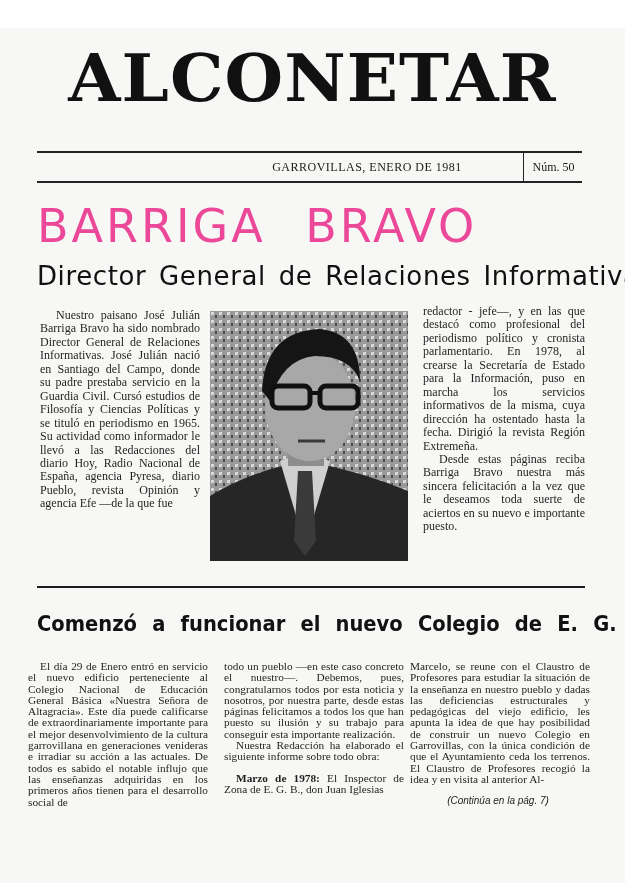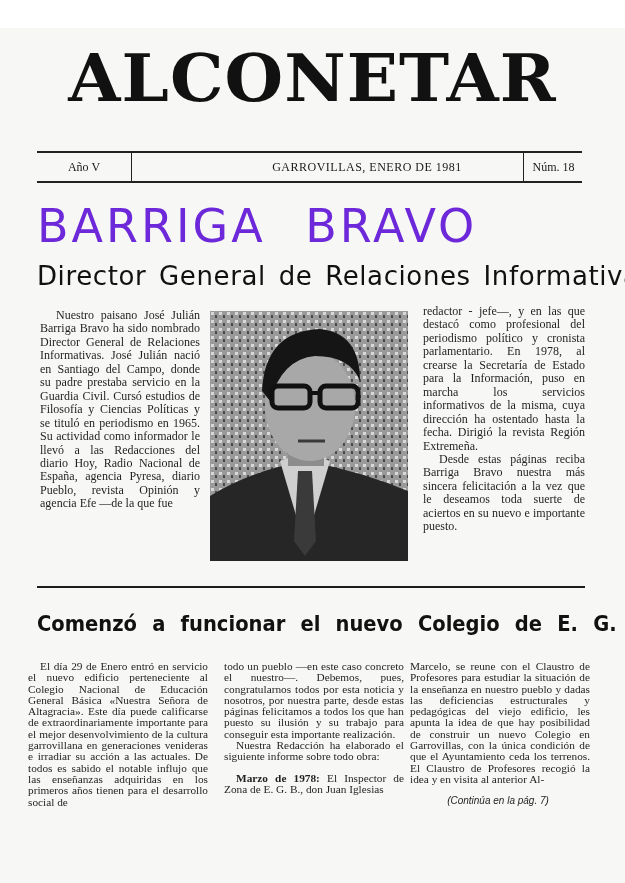--- a/index.html
+++ b/index.html
@@ -26,21 +26,21 @@
     font-family: "Liberation Serif", serif; font-size: 12px;
   }
   .infobar .cell { position: absolute; top: 0; height: 28px; line-height: 28px; }
   .infobar .year { left: 0; width: 94px; text-align: center; border-right: 1px solid #222; }
   .infobar .place { left: 94px; width: 392px; text-align: center; letter-spacing: 0.5px; padding-left: 40px; }
   .infobar .num { left: 486px; width: 59px; text-align: center; border-left: 1px solid #222; }
 
   .h1 {
     position: absolute; left: 37px; top: 203px; width: 548px;
     font-family: "DejaVu Sans", sans-serif; font-weight: normal;
-    font-size: 46px; line-height: 1; color: #6d28d9;
+    font-size: 46px; line-height: 1; color: #ec4899;
     letter-spacing: 3px; word-spacing: 22px; white-space: nowrap;
   }
   .h2 {
     position: absolute; left: 37px; top: 261px; width: 550px;
     font-family: "DejaVu Sans", sans-serif; font-size: 26px;
     letter-spacing: 0.6px; word-spacing: 4px; color: #111; white-space: nowrap;
   }
   .col {
     position: absolute; font-family: "Liberation Serif", serif;
     font-size: 12px; line-height: 13.45px; text-align: justify; color: #1f1f1f;
@@ -82,23 +82,22 @@
   .bold { font-weight: bold; }
 </style>
 </head>
 <body>
 
 <div class="page"></div>
 
 <div class="masthead">ALCONETAR</div>
 
 <div class="infobar">
-  <div class="cell year">Año V</div>
   <div class="cell place">GARROVILLAS, ENERO DE 1981</div>
-  <div class="cell num">Núm. 18</div>
+  <div class="cell num">Núm. 50</div>
 </div>
 
 <div class="h1">BARRIGA BRAVO</div>
 <div class="h2">Director General de Relaciones Informativas</div>
 
 <div class="col col1">
   <p>Nuestro paisano José Julián Barriga Bravo ha sido nombrado Director General de Relaciones Informativas. José Julián nació en Santiago del Campo, donde su padre prestaba servicio en la Guardia Civil. Cursó estudios de Filosofía y Ciencias Políticas y se tituló en periodismo en 1965. Su actividad como informador le llevó a las Redacciones del diario Hoy, Radio Nacional de España, agencia Pyresa, diario Pueblo, revista Opinión y agencia Efe —de la que fue</p>
 </div>
 
 <div class="photo">

